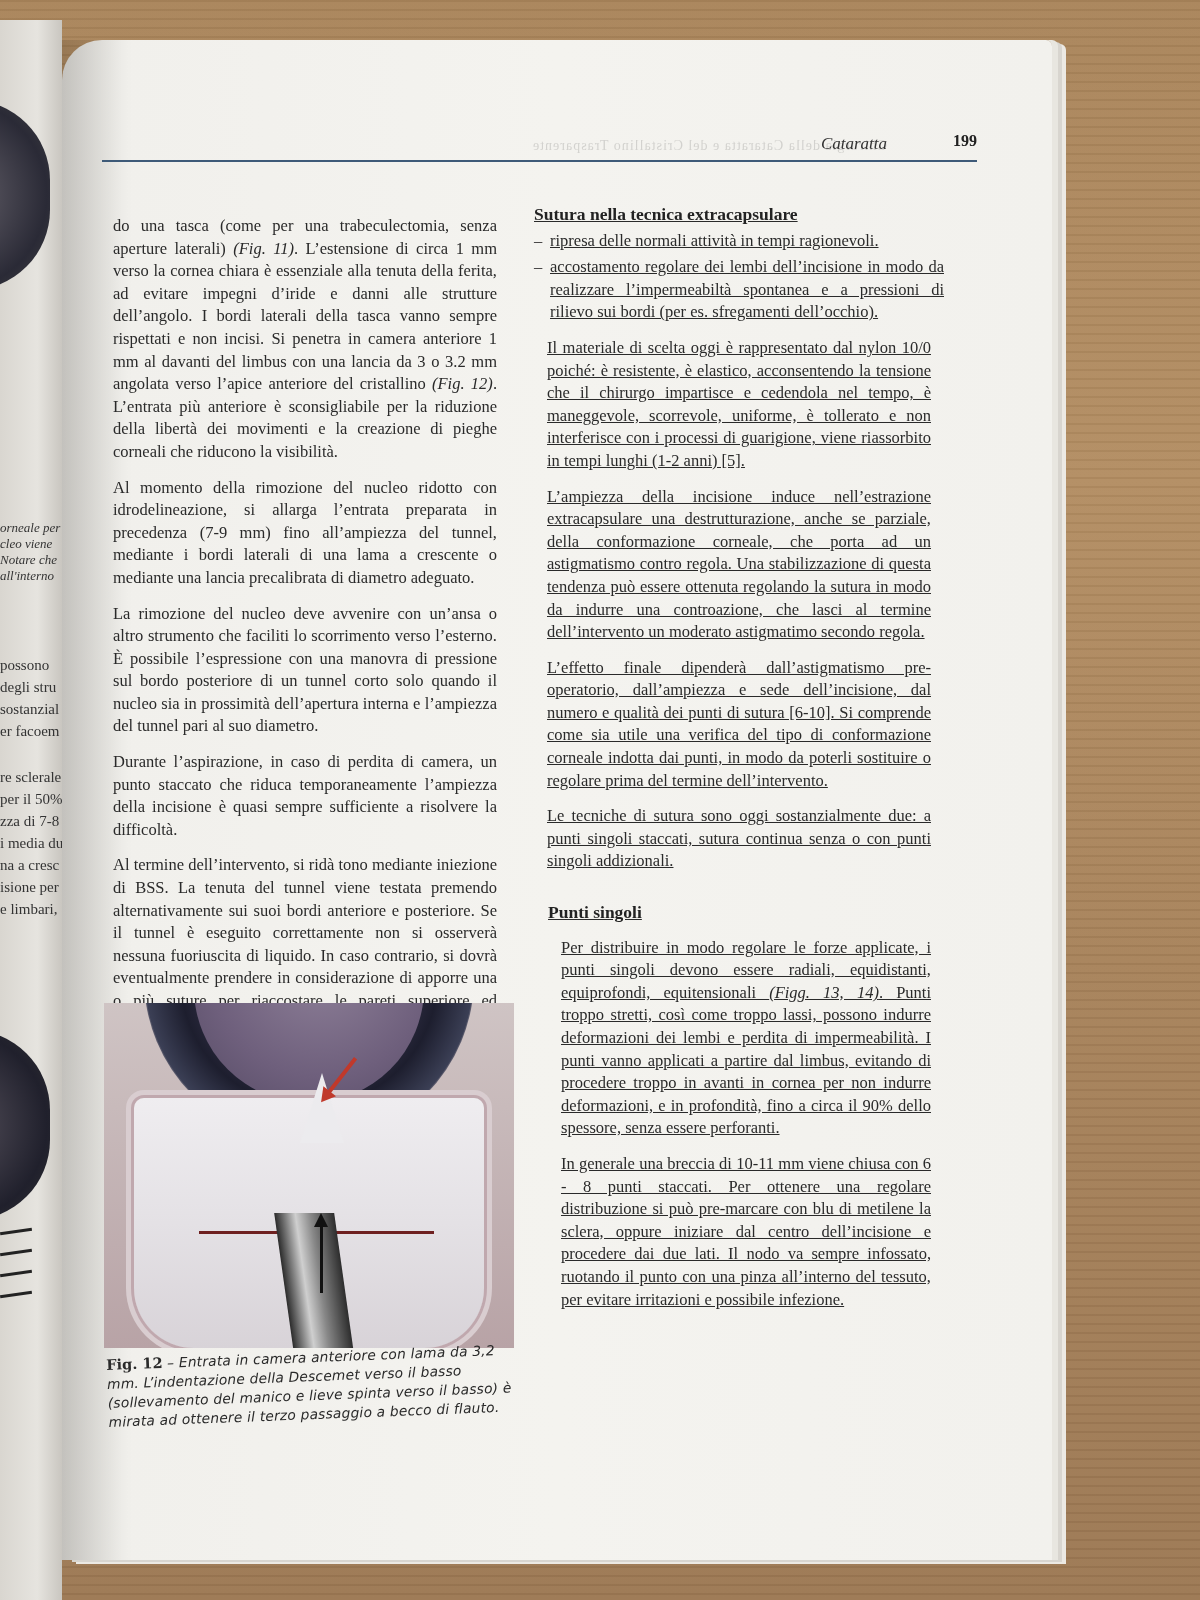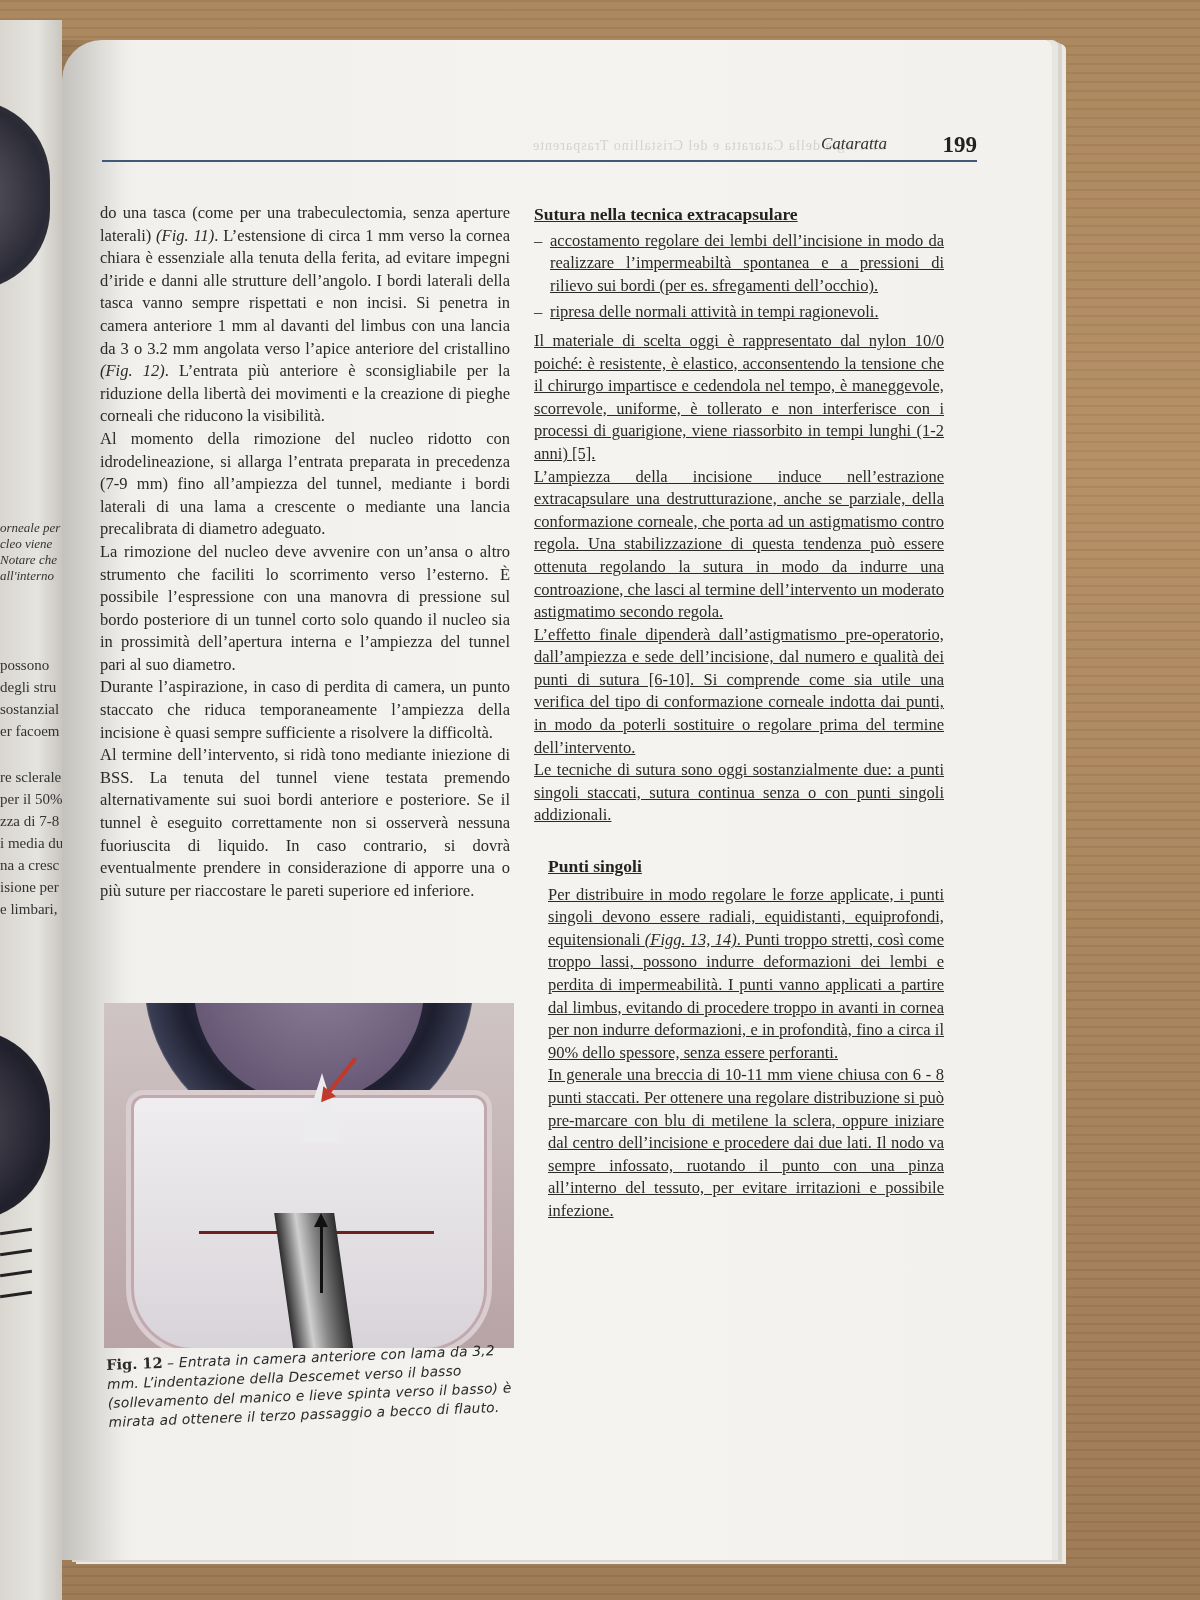--- a/index.html
+++ b/index.html
@@ -43,28 +43,28 @@
       box-shadow: 6px 0 0 #e8e6e0, 10px 2px 0 #d8d5cf, 14px 4px 0 #ece9e3;
     }
     .header {
       position: absolute; left: 40px; top: 90px; width: 875px; height: 30px;
       border-bottom: 2px solid #3e5a78;
     }
     .header .running-title {
       position: absolute; right: 90px; top: 4px; font-style: italic; font-size: 17px; color: #333;
     }
     .header .page-number {
-      position: absolute; right: 0; top: 2px; font-weight: bold; font-size: 23px; color: #222;
+      position: absolute; right: 0; top: 2px; font-weight: bold; font-size: 16px; color: #222;
     }
     .col {
       position: absolute; font-size: 16.5px; line-height: 22.6px; color: #2a2a2a; text-align: justify;
     }
     .col-left { left: 38px; top: 162px; width: 410px; }
     .col-right { left: 472px; top: 163px; width: 410px; text-decoration: underline; }
-    .col p { margin: 0; text-indent: 0; }
+    .col p { margin: 13px; text-indent: 0; }
     .col .fig-ref { font-style: italic; }
     h3.section-heading { margin: 0 0 4px 0; font-size: 17.5px; font-weight: bold; color: #222; }
     h3.subsection { margin: 28px 0 6px 14px; font-size: 17.5px; font-weight: bold; color: #222; }
     ul.dash-list { list-style: none; margin: 4px 0 6px 0; padding: 0; }
     ul.dash-list li { position: relative; padding-left: 16px; margin-bottom: 4px; }
     ul.dash-list li::before { content: "–"; position: absolute; left: 0; }
     .indent-block { padding-left: 14px; }
 
     
     .figure {
@@ -186,22 +186,22 @@
     <div class="red-arrow"></div>
   </div>
 
   <div class="caption">
     <span class="fig-label">Fig. 12</span><span class="fig-text"> – Entrata in camera anteriore con lama da 3,2 mm. L’indentazione della Descemet verso il basso (sollevamento del manico e lieve spinta verso il basso) è mirata ad ottenere il terzo passaggio a becco di flauto.</span>
   </div>
 
   <div class="col col-right">
     <h3 class="section-heading">Sutura nella tecnica extracapsulare</h3>
     <ul class="dash-list">
+      <li>ripresa delle normali attività in tempi ragionevoli.</li>
       <li>accostamento regolare dei lembi dell’incisione in modo da realizzare l’impermeabiltà spontanea e a pressioni di rilievo sui bordi (per es. sfregamenti dell’occhio).</li>
-      <li>ripresa delle normali attività in tempi ragionevoli.</li>
     </ul>
     <p>Il materiale di scelta oggi è rappresentato dal nylon 10/0 poiché: è resistente, è elastico, acconsentendo la tensione che il chirurgo impartisce e cedendola nel tempo, è maneggevole, scorrevole, uniforme, è tollerato e non interferisce con i processi di guarigione, viene riassorbito in tempi lunghi (1-2 anni) [5].</p>
     <p>L’ampiezza della incisione induce nell’estrazione extracapsulare una destrutturazione, anche se parziale, della conformazione corneale, che porta ad un astigmatismo contro regola. Una stabilizzazione di questa tendenza può essere ottenuta regolando la sutura in modo da indurre una controazione, che lasci al termine dell’intervento un moderato astigmatimo secondo regola.</p>
     <p>L’effetto finale dipenderà dall’astigmatismo pre-operatorio, dall’ampiezza e sede dell’incisione, dal numero e qualità dei punti di sutura [6-10]. Si comprende come sia utile una verifica del tipo di conformazione corneale indotta dai punti, in modo da poterli sostituire o regolare prima del termine dell’intervento.</p>
     <p>Le tecniche di sutura sono oggi sostanzialmente due: a punti singoli staccati, sutura continua senza o con punti singoli addizionali.</p>
 
     <h3 class="subsection">Punti singoli</h3>
     <div class="indent-block">
       <p>
         <span>Per distribuire in modo regolare le forze applicate, i punti singoli devono essere radiali, equidistanti, equiprofondi, equitensionali </span><span class="fig-ref">(Figg. 13, 14)</span><span>. Punti troppo stretti, così come troppo lassi, possono indurre deformazioni dei lembi e perdita di impermeabilità. I punti vanno applicati a partire dal limbus, evitando di procedere troppo in avanti in cornea per non indurre deformazioni, e in profondità, fino a circa il 90% dello spessore, senza essere perforanti.</span>

